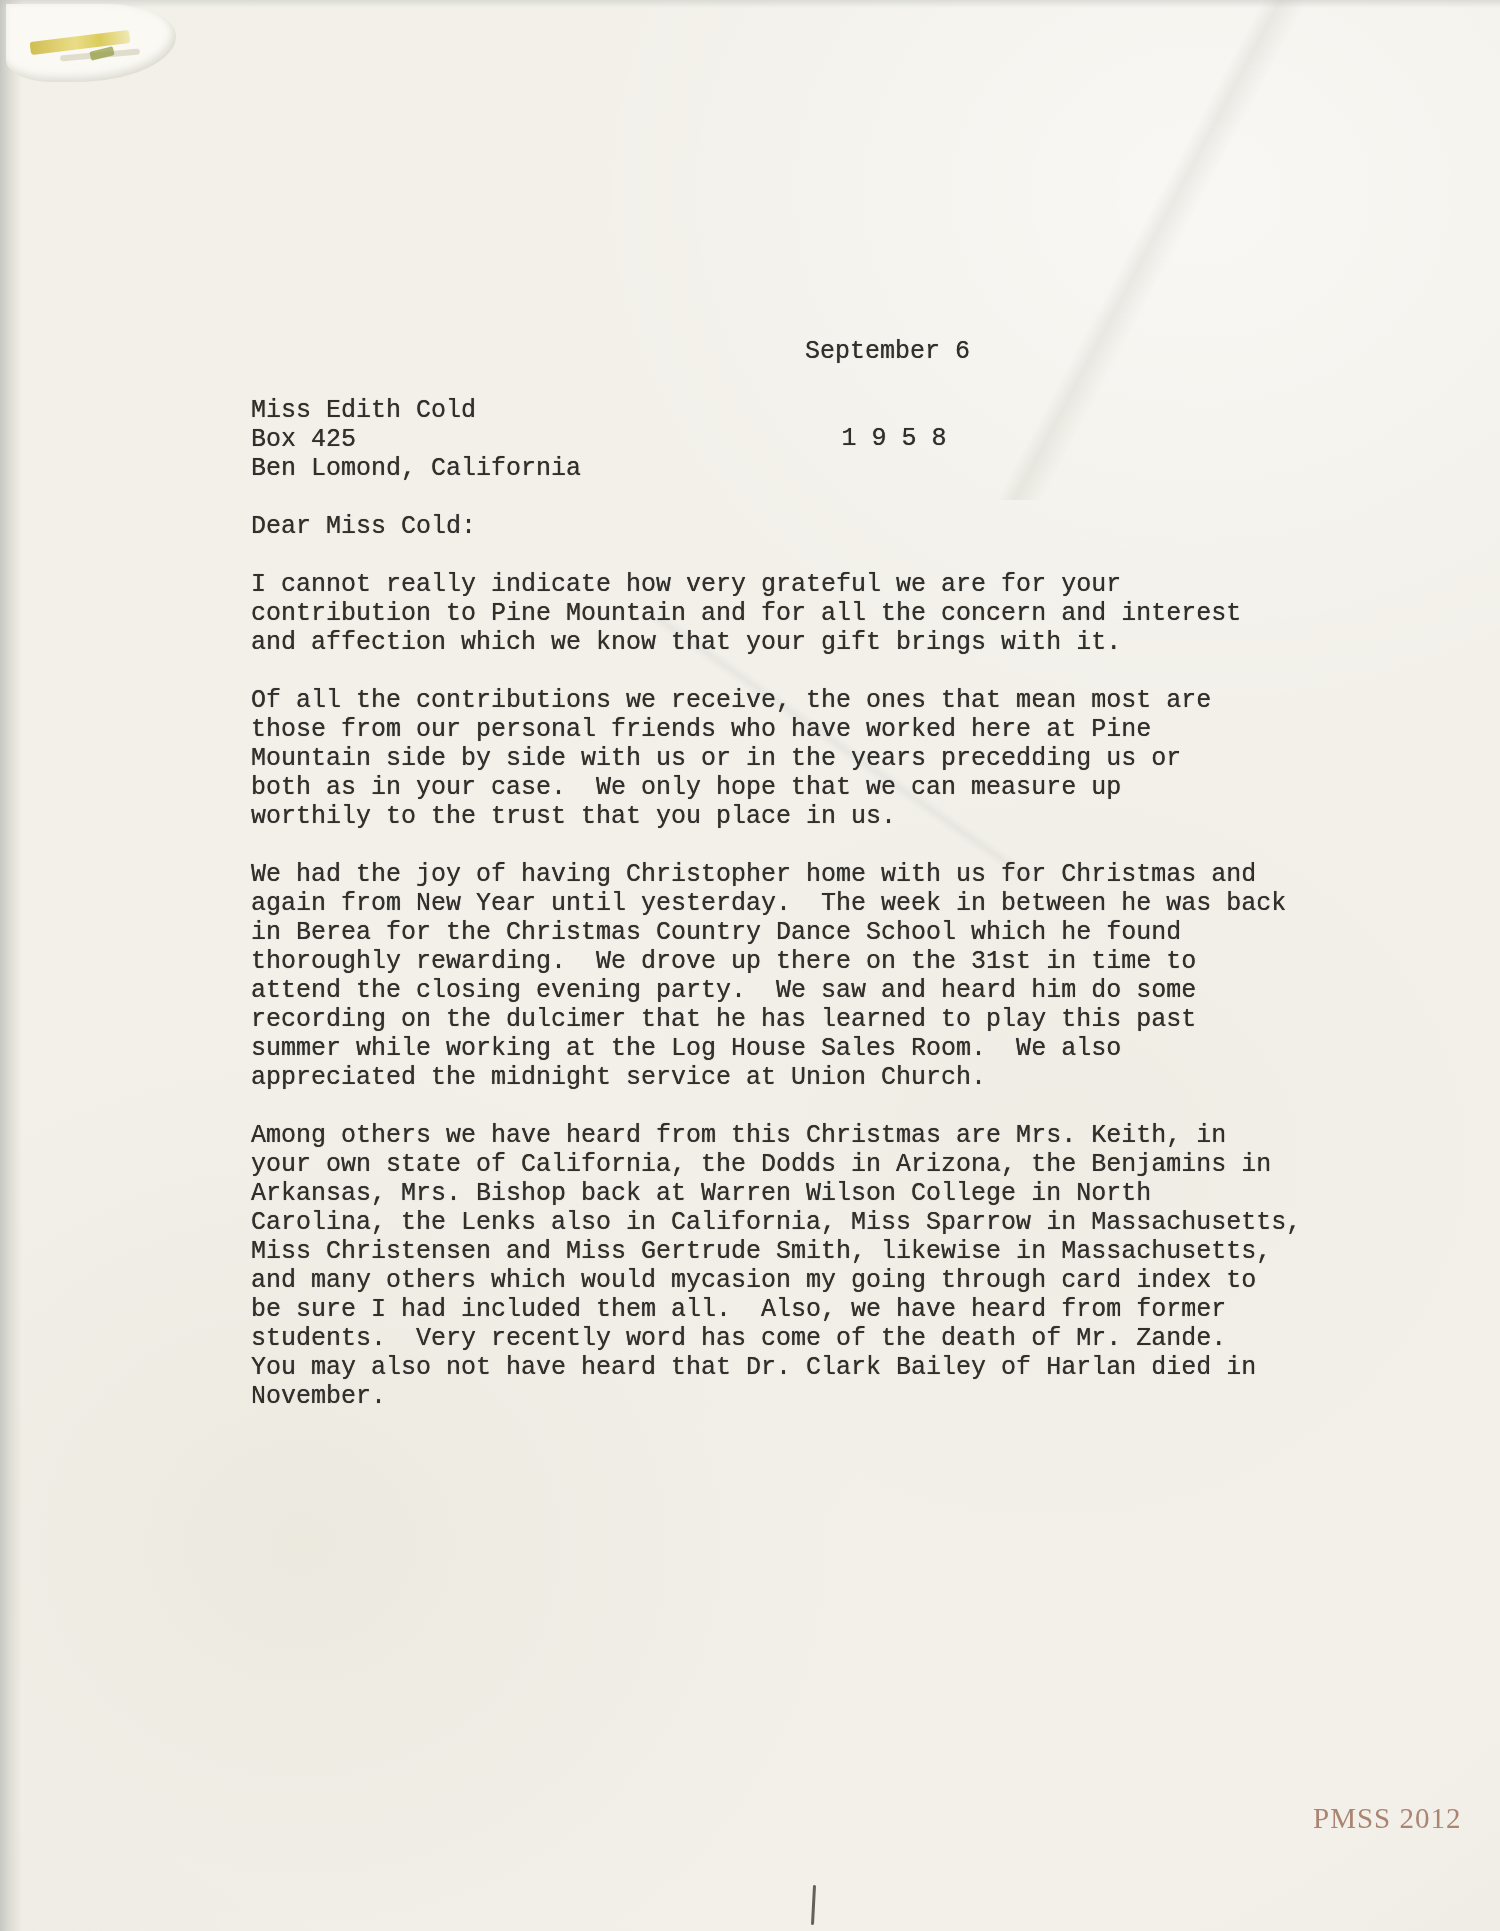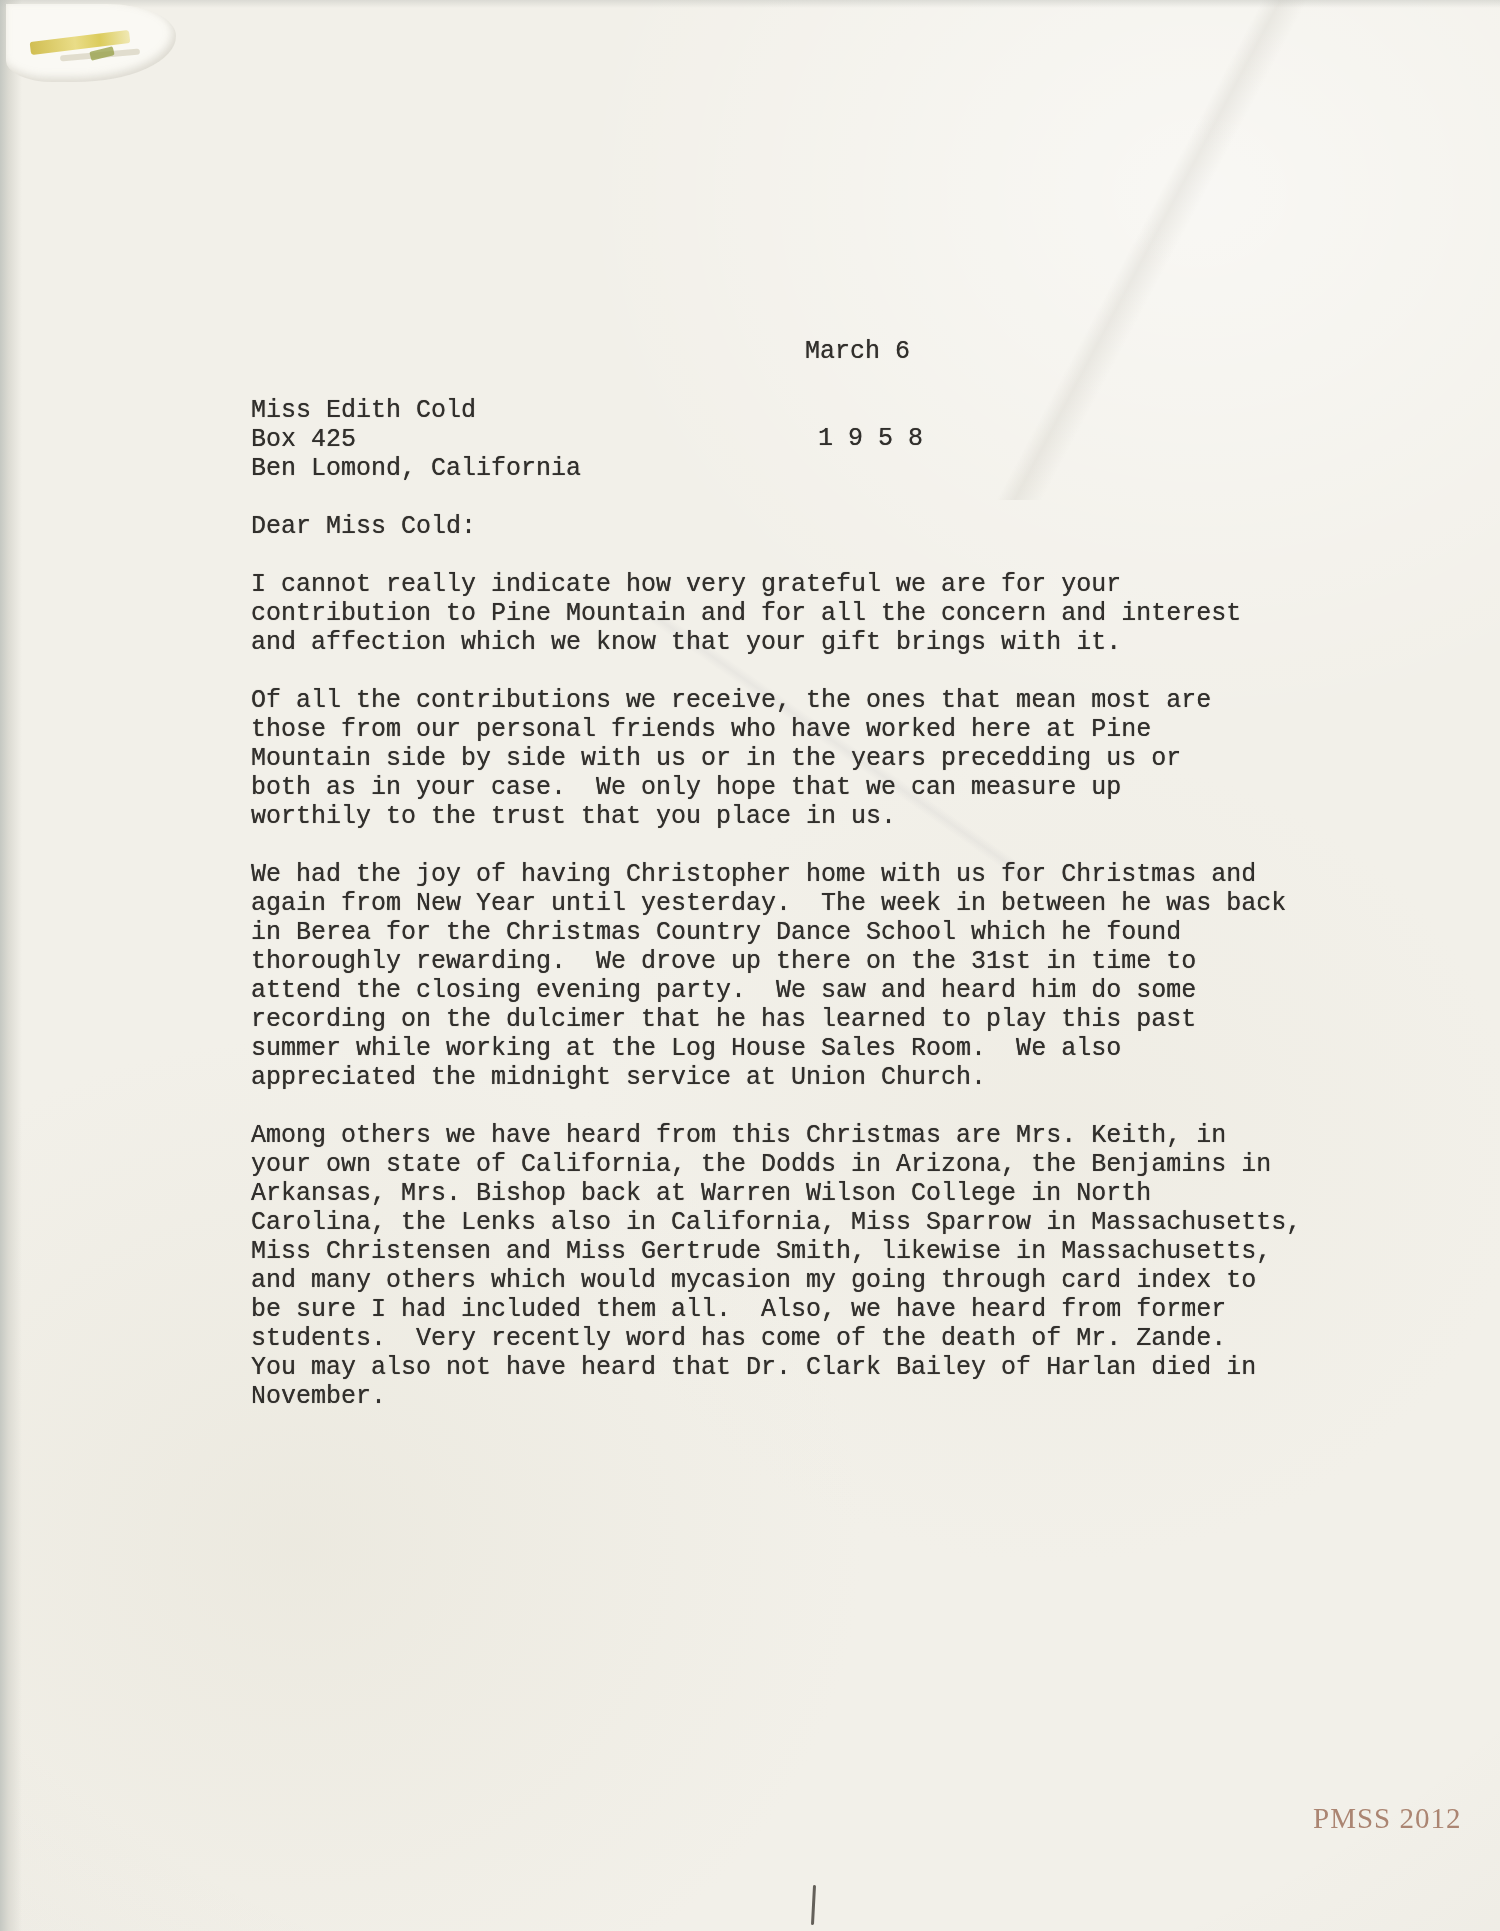--- a/index.html
+++ b/index.html
@@ -57,21 +57,21 @@
     background:rgba(150,140,90,0.25);transform:rotate(-5deg);border-radius:3px;
   }
   
   .type{
     font-size:25px;line-height:29px;
     letter-spacing:0;
     white-space:pre-wrap;
     text-shadow:0 0 0.7px rgba(45,42,38,0.85);
   }
   .date-block{position:absolute;left:805px;top:279px;}
-  .date-year{margin-left:13px;}
+  .date-year{margin-left:13px;text-align:center;}
   .recipient{position:absolute;left:251px;top:396px;}
   .salutation{position:absolute;left:251px;top:512px;}
   .body-block{position:absolute;left:251px;top:570px;width:1120px;}
   .body-block p{margin:0 0 29px 0;}
   .pen-mark{
     position:absolute;left:812px;top:1885px;width:3px;height:40px;
     background:#4b4741;border-radius:2px;transform:rotate(3deg);opacity:.85;
   }
   .watermark{
     position:absolute;left:1313px;top:1802px;
@@ -90,21 +90,21 @@
   <div class="crease2"></div>
   <div class="edge-left"></div>
   <div class="edge-top"></div>
 
   <div class="tear-patch"></div>
   <div class="tape-shadow"></div>
   <div class="tape-streak"></div>
   <div class="tape-bit"></div>
 
   <div class="date-block type">
-    <div>March 6</div>
+    <div>September 6</div>
     <div class="date-year">1 9 5 8</div>
   </div>
 
   <div class="recipient type">Miss Edith Cold
 Box 425
 Ben Lomond, California</div>
 
   <div class="salutation type">Dear Miss Cold:</div>
 
   <div class="body-block">

